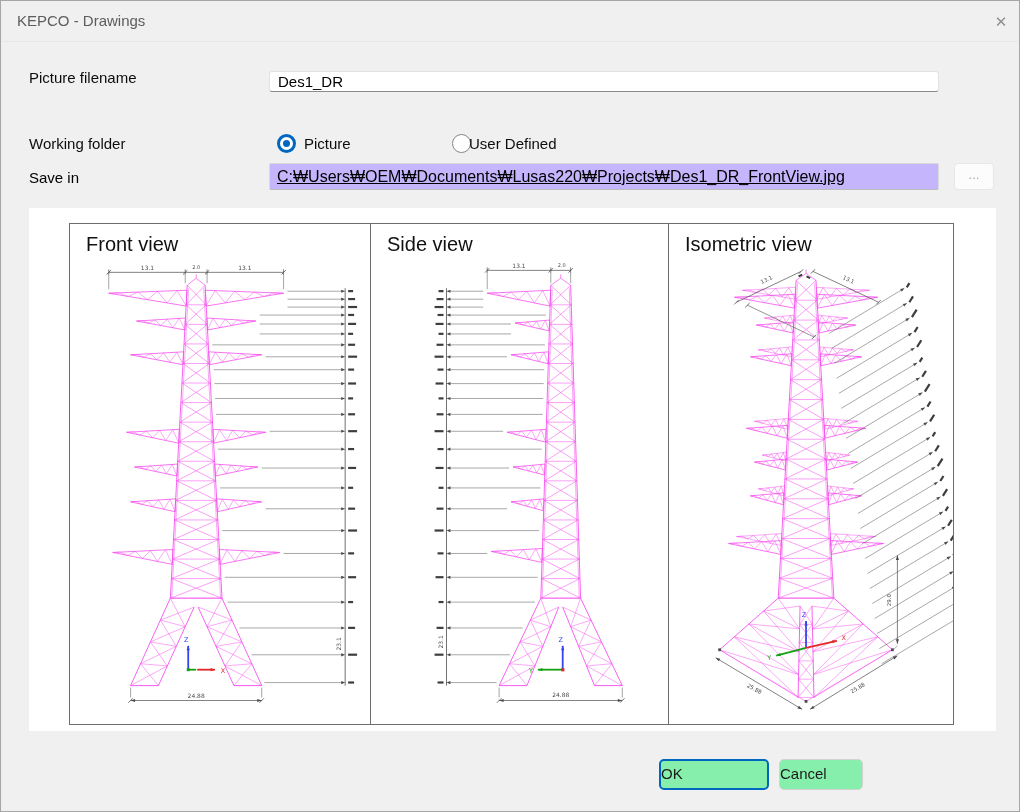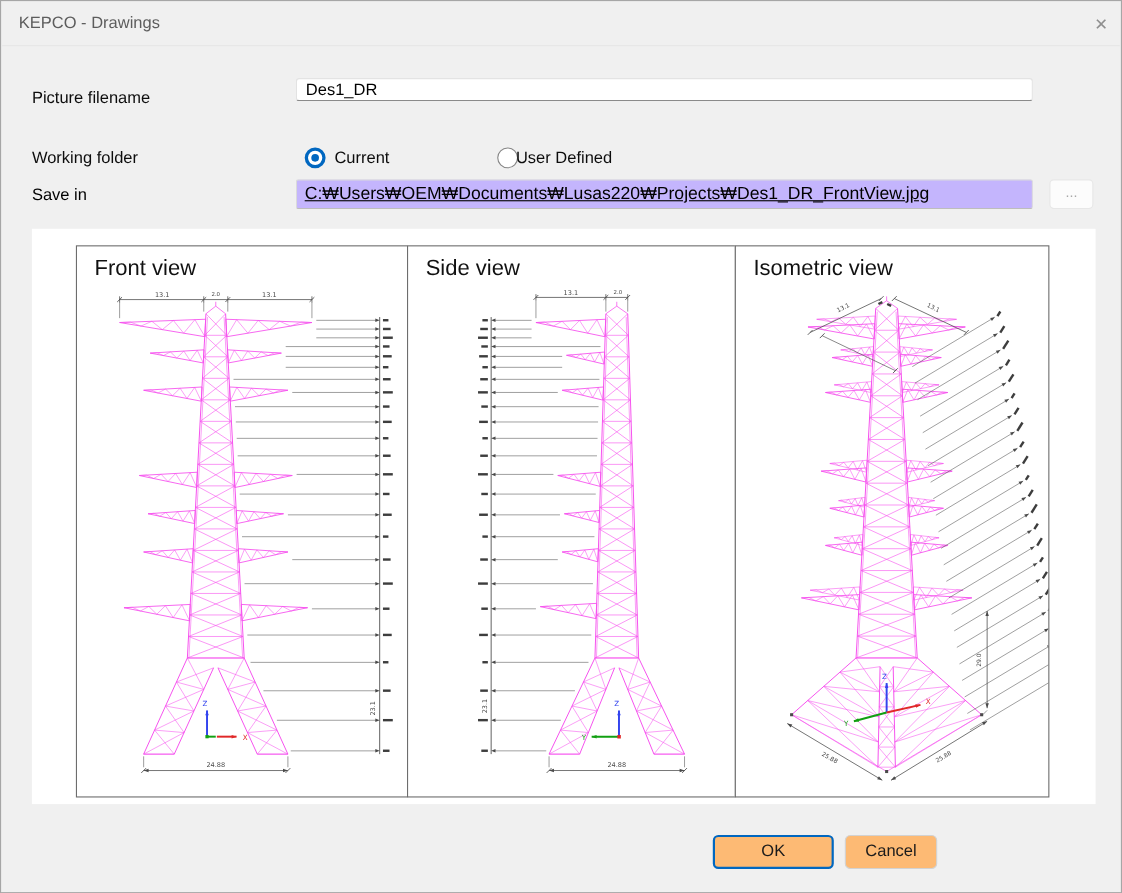--- a/index.html
+++ b/index.html
@@ -22,41 +22,41 @@
     text-align:center;line-height:22px;}
   .radio{position:absolute;width:19px;height:19px;border-radius:50%;box-sizing:border-box;background:#fff;}
   .radio.sel{border:3px solid #0067c0;}
   .radio.sel .dot{width:7px;height:7px;border-radius:50%;background:#0067c0;margin:3px;}
   .radio.unsel{border:1.5px solid #868686;}
   .backing{position:absolute;left:28px;top:207px;width:967px;height:523px;background:#ffffff;}
   .view-col{position:absolute;top:222px;height:502px;border:1px solid #6d6d6d;box-sizing:border-box;background:#fff;}
   .view-title{position:absolute;left:16px;top:9px;font-size:20px;color:#111;}
   .view-col svg{position:absolute;left:0;top:0;width:100%;height:100%;}
   svg text{font-family:"DejaVu Sans",sans-serif;}
-  .btn{position:absolute;top:758px;height:31px;box-sizing:border-box;background:#fdba74;
-    border:1px solid #d2d2d2;border-radius:5px;font-size:15px;color:#1b1b1b;text-align:center;line-height:28px;}
+  .btn{position:absolute;top:758px;height:31px;box-sizing:border-box;background:#86efac;
+    border:1px solid #d2d2d2;border-radius:5px;font-size:15px;color:#1b1b1b;text-align:left;line-height:28px;margin-left:11px;}
   .btn.default{border:2px solid #0067c0;line-height:26px;}
 </style>
 </head>
 <body>
 
 <div class="dialog">
 
   <div class="titlebar-text">KEPCO - Drawings</div>
   <div class="close-btn">✕</div>
   <div class="title-sep"></div>
 
-  <div class="lbl" style="left:28px;top:80px">Picture filename</div>
+  <div class="lbl" style="left:28px;top:68px">Picture filename</div>
   <input class="txt-input" type="text" value="Des1_DR" style="">
 
   <div class="lbl" style="left:28px;top:134px">Working folder</div>
   <div class="radio sel" style="left:276px;top:133px">
     <div class="dot"></div>
   </div>
-  <div class="lbl" style="left:303px;top:134px">Current</div>
+  <div class="lbl" style="left:303px;top:134px">Picture</div>
   <div class="radio unsel" style="left:451px;top:133px"></div>
   <div class="lbl" style="left:468px;top:134px">User Defined</div>
 
   <div class="lbl" style="left:28px;top:168px;color:#000000">Save in</div>
   <div class="path-field">C:₩Users₩OEM₩Documents₩Lusas220₩Projects₩Des1_DR_FrontView.jpg</div>
   <div class="browse-btn">...</div>
 
   <div class="backing"></div>
 
   <div class="view-col" style="left:68px;width:302px">

